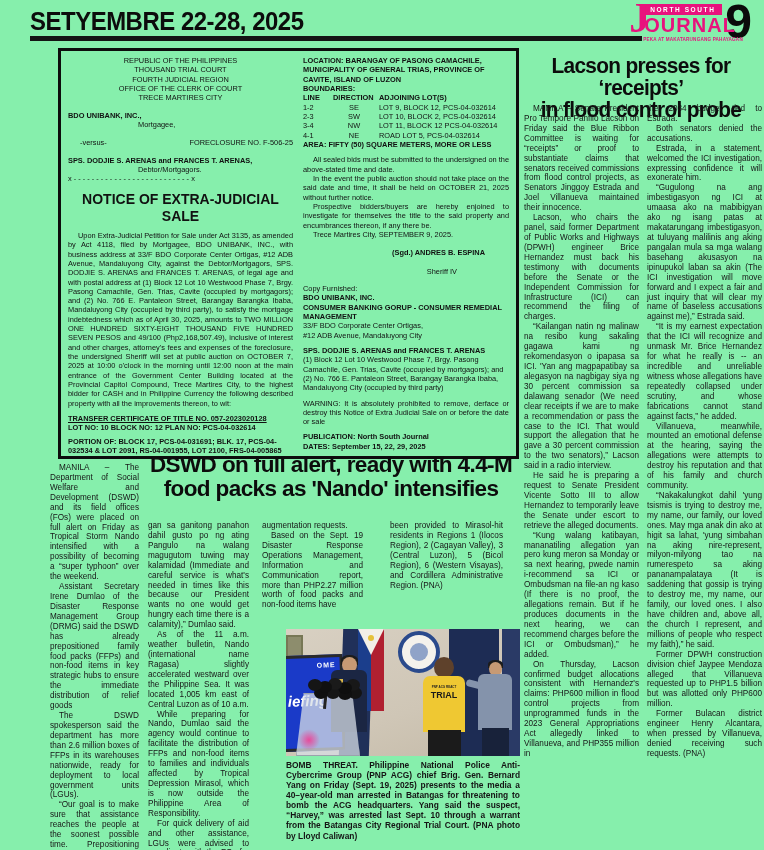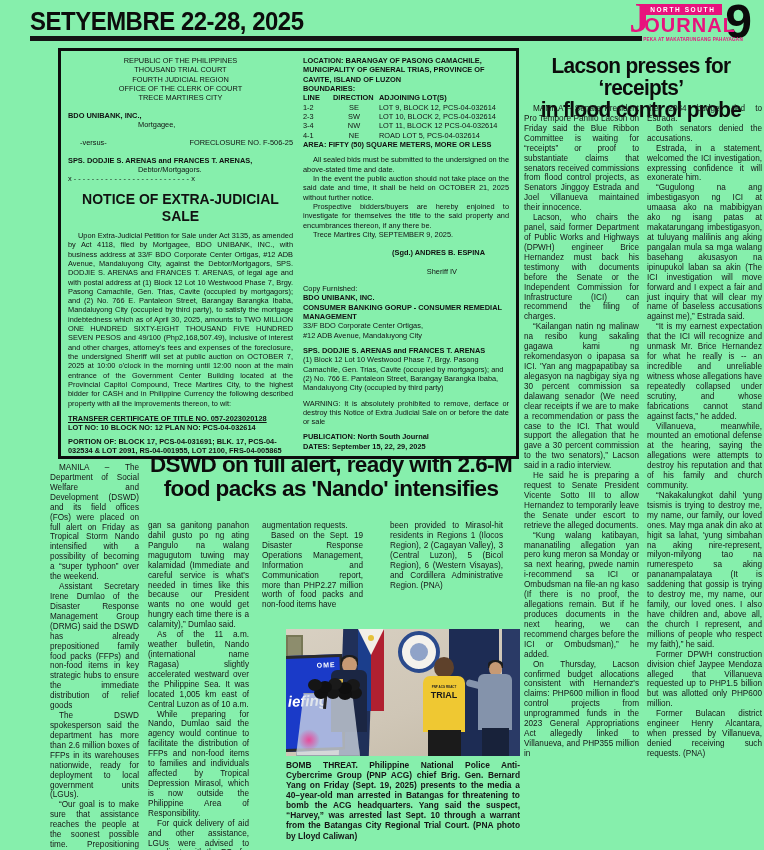--- a/index.html
+++ b/index.html
@@ -210,21 +210,21 @@
     <p>Estrada, in a statement, welcomed the ICI investigation, expressing confidence it will exonerate him.</p>
     <p>“Gugulong na ang imbestigasyon ng ICI at umaasa ako na mabibigyan ako ng isang patas at makatarungang imbestigasyon, at tuluyang malilinis ang aking pangalan mula sa mga walang basehang akusasyon na ipinupukol laban sa akin (The ICI investigation will move forward and I expect a fair and just inquiry that will clear my name of baseless accusations against me),” Estrada said.</p>
     <p>“It is my earnest expectation that the ICI will recognize and unmask Mr. Brice Hernandez for what he really is -- an incredible and unreliable witness whose allegations have repeatedly collapsed under scrutiny, and whose fabrications cannot stand against facts,” he added.</p>
     <p>Villanueva, meanwhile, mounted an emotional defense at the hearing, saying the allegations were attempts to destroy his reputation and that of his family and church community.</p>
     <p>“Nakakalungkot dahil 'yung tsismis is trying to destroy me, my name, our family, our loved ones. May mga anak din ako at higit sa lahat, 'yung simbahan na aking nire-represent, milyon-milyong tao na rumerespeto sa aking pananampalataya (It is saddening that gossip is trying to destroy me, my name, our family, our loved ones. I also have children and, above all, the church I represent, and millions of people who respect my faith),” he said.</p>
     <p>Former DPWH construction division chief Jaypee Mendoza alleged that Villanueva requested up to PHP1.5 billion but was allotted only PHP600 million.</p>
     <p>Former Bulacan district engineer Henry Alcantara, when pressed by Villanueva, denied receiving such requests.  (PNA)</p>
   </div>
 
   <div class="dswd-headline">
-    <div>DSWD on full alert, ready with 2.6-M</div>
+    <div>DSWD on full alert, ready with 4.4-M</div>
     <div>food packs as 'Nando' intensifies</div>
   </div>
   <div class="news dswd-col1">
     <p>MANILA – The Department of Social Welfare and Development (DSWD) and its field offices (FOs) were placed on full alert on Friday as Tropical Storm Nando intensified with a possibility of becoming a “super typhoon” over the weekend.</p>
     <p>Assistant Secretary Irene Dumlao of the Disaster Response Management Group (DRMG) said the DSWD has already prepositioned family food packs (FFPs) and non-food items in key strategic hubs to ensure the immediate distribution of relief goods</p>
     <p>The DSWD spokesperson said the department has more than 2.6 million boxes of FFPs in its warehouses nationwide, ready for deployment to local government units (LGUs).</p>
     <p>“Our goal is to make sure that assistance reaches the people at the soonest possible time. Prepositioning these resources allows us to respond without delay. Maagap at mapagkalingang serbisyo ang kailan-</p>
   </div>
   <div class="news dswd-col2">
     <p class="noindent">gan sa ganitong panahon dahil gusto po ng ating Pangulo na walang magugutom tuwing may kalamidad (Immediate and careful service is what's needed in times like this because our President wants no one would get hungry each time there is a calamity),” Dumlao said.</p>

